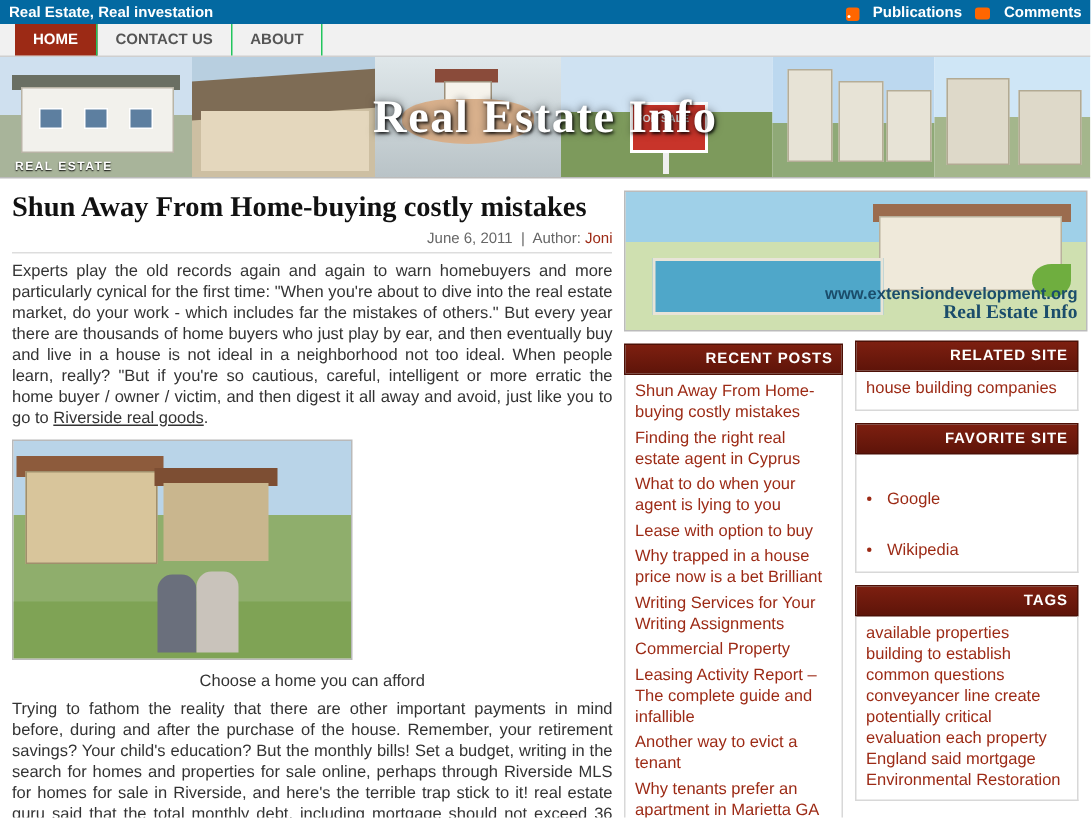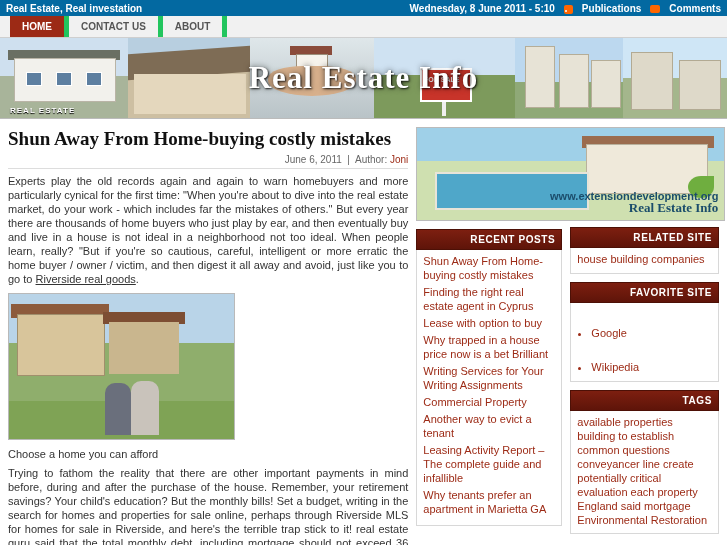--- a/index.html
+++ b/index.html
@@ -74,21 +74,21 @@
     align-items: stretch;
     list-style: none;
     margin: 0; padding: 0;
   }
   .nav li {
     display: flex; align-items: center;
     padding: 0 12px;
     font-size: 10px;
     font-weight: bold;
     color: #555;
-    border-right: 5px solid #22c55e;
+    border-right: 1px solid #22c55e;
     text-transform: uppercase;
     cursor: pointer;
   }
   .nav li.active {
     background: #9c2a15;
     color: #fff;
   }
   .searchbox {
     position: absolute;
     right: 8px;
@@ -224,20 +224,21 @@
   .photo .h1roof { position:absolute; left:2px; top:10px; width:98px; height:14px; background:#8d5b3c;}
   .photo .h2 { position:absolute; left:100px; top:28px; width:70px; height:52px; background:#c9b68e;}
   .photo .h2roof { position:absolute; left:94px; top:18px; width:82px; height:12px; background:#7d4e33;}
   .photo .couple1 { position:absolute; left:96px; bottom:4px; width:26px; height:52px; background:#6a6f7c; border-radius:10px 10px 0 0;}
   .photo .couple2 { position:absolute; left:122px; bottom:4px; width:28px; height:54px; background:#c9c3bb; border-radius:10px 10px 0 0;}
   .photo .grass { position:absolute; left:0; right:0; bottom:0; height:38px; background:#7fa355;}
   .caption {
     font-size: 11px;
     color: #333;
     margin: 0 0 6px 0;
+    text-align: center;
   }
 
   
   .side { width: 146px; }
   .side2 { width: 150px; }
   .widget-head {
     background: linear-gradient(#7d1f10,#5e1409);
     color: #fff;
     font-size: 10px;
     font-weight: bold;
@@ -294,21 +295,20 @@
     background:#6fae3f; border-radius:50% 0 50% 50%;
   }
 </style>
 </head>
 <body>
 
 <div class="topbar">
   <div class="left">Real Estate, Real investation</div>
   <div class="spacer"></div>
   <div class="right">
-    <span class="date">Wednesday, 8 June 2011 - 5:10</span>
     <span class="rss-ico"></span>
     <a class="link" href="#">Publications</a>
     <span class="cmt-ico"></span>
     <a class="link" href="#">Comments</a>
   </div>
 </div>
 
 <div class="page">
 
   <div class="navwrap">
@@ -399,26 +399,27 @@
         <div class="leaf"></div>
         <div class="url">www.extensiondevelopment.org</div>
         <div class="brand">Real Estate Info</div>
       </div>
 
       <div class="widget-head">RECENT POSTS</div>
       <div class="widget-body">
         <ul class="rp-list">
           <li>Shun Away From Home-buying costly mistakes</li>
           <li>Finding the right real estate agent in Cyprus</li>
+          <li>What to do when your agent is lying to you</li>
           <li>Lease with option to buy</li>
           <li>Why trapped in a house price now is a bet Brilliant</li>
           <li>Writing Services for Your Writing Assignments</li>
           <li>Commercial Property</li>
+          <li>Leasing Activity Report – The complete guide and infallible</li>
           <li>Another way to evict a tenant</li>
-          <li>Leasing Activity Report – The complete guide and infallible</li>
           <li>Why tenants prefer an apartment in Marietta GA</li>
 
         </ul>
       </div>
     </div>
 
     <div class="side2">
       <div style="height:100px"></div>
 
 

